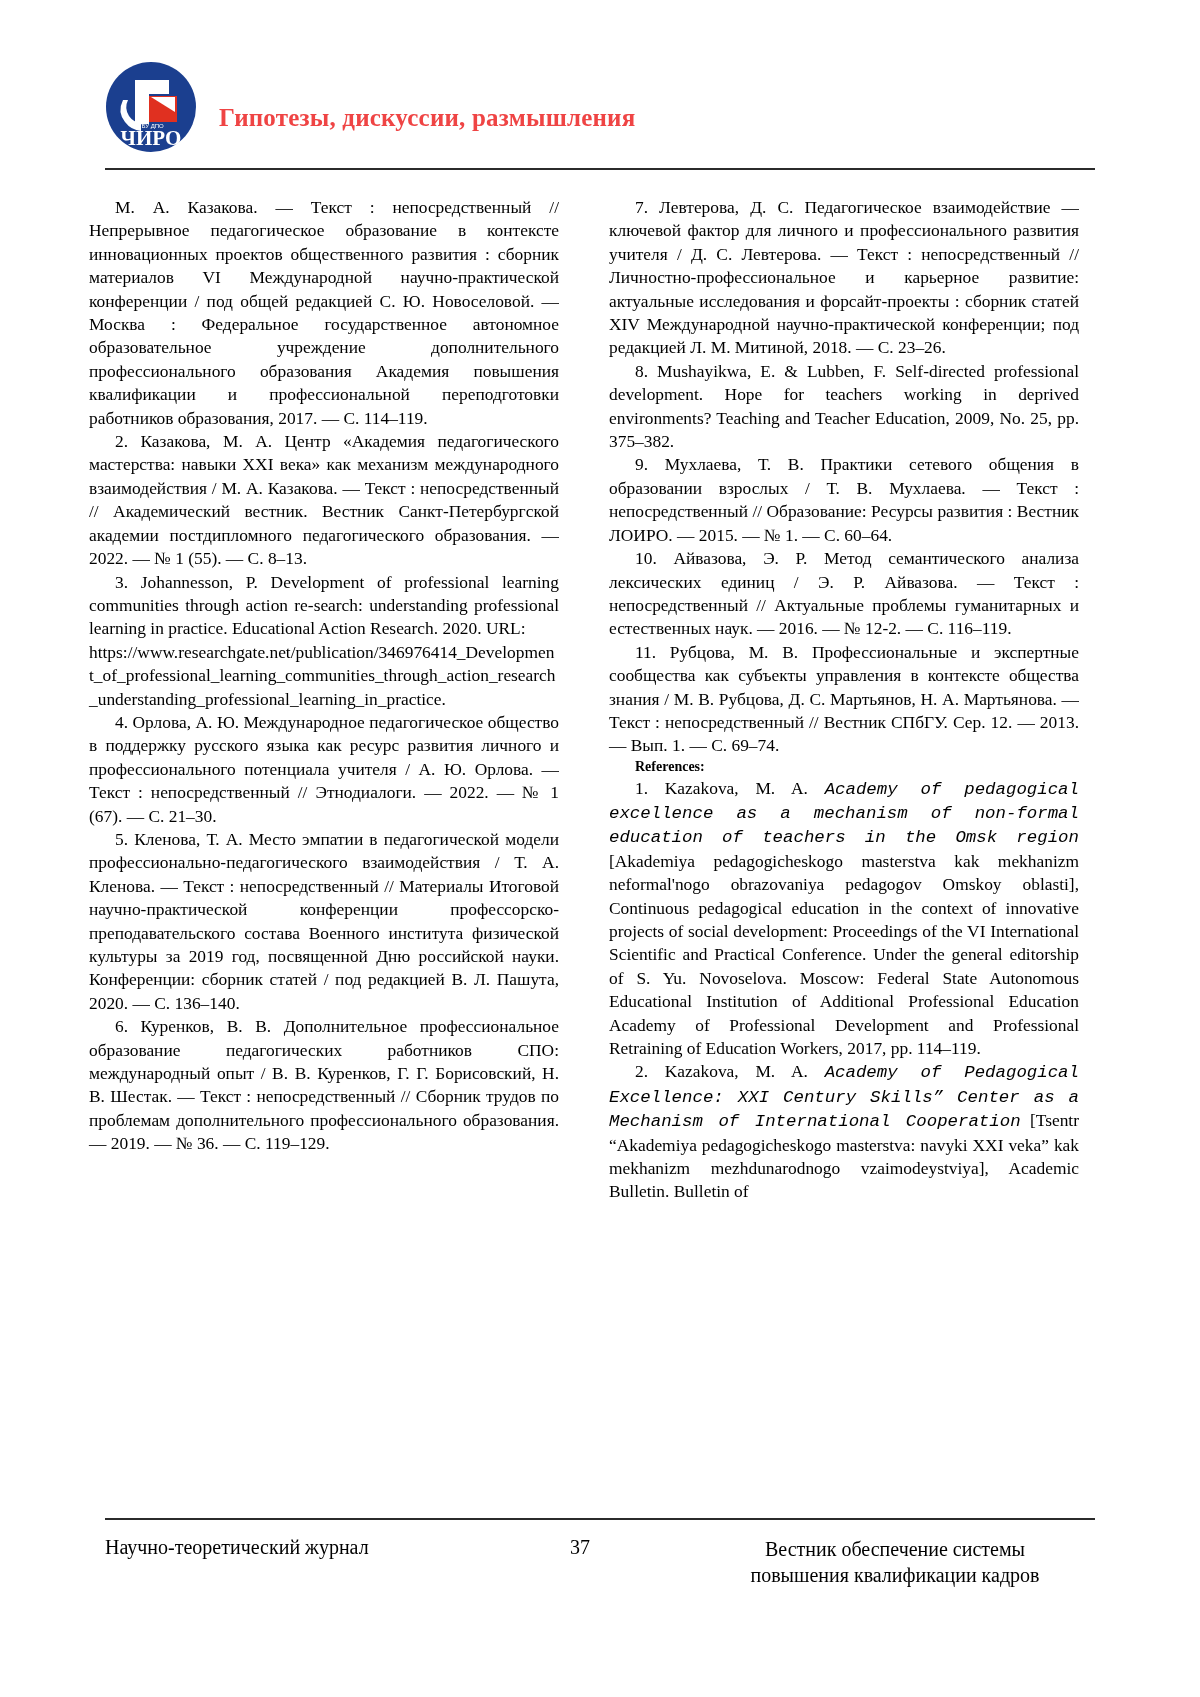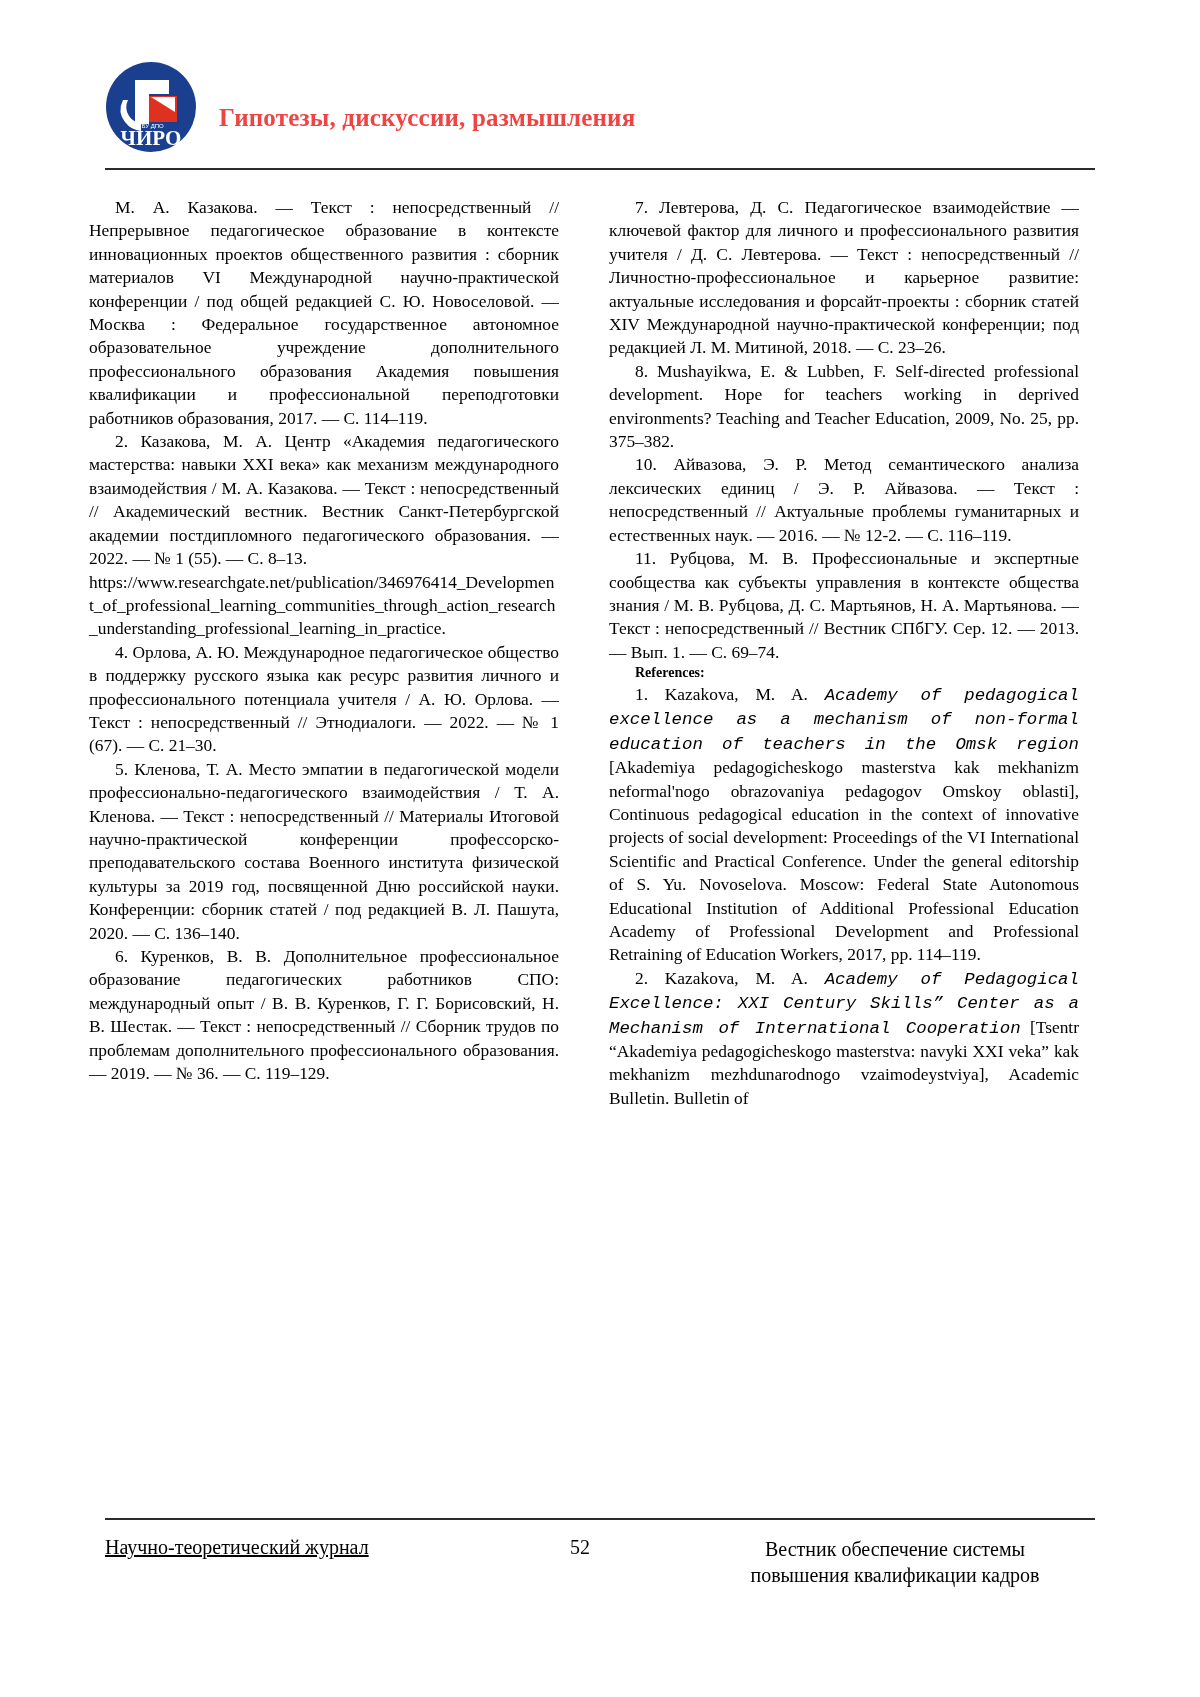--- a/index.html
+++ b/index.html
@@ -93,21 +93,21 @@
   .footer {
     position: absolute;
     left: 105px;
     top: 1536px;
     width: 990px;
     display: flex;
     align-items: flex-start;
     justify-content: space-between;
     font-size: 20px;
   }
-  .footer-left { width: 360px; text-align: left; text-decoration: underline; }
+  .footer-left { width: 360px; text-align: left; }
   .footer-center { width: 120px; text-align: center; }
   .footer-right { width: 400px; text-align: center; line-height: 1.32; }
 </style>
 </head>
 <body>
 
 <div class="page">
 
   <div class="header">
     <div class="logo">
@@ -124,48 +124,50 @@
     <div class="header-title">Гипотезы, дискуссии, размышления</div>
   </div>
 
   <div class="rule rule-top"></div>
 
   <div class="columns">
 
     <div class="col">
       <p>М. А. Казакова. — Текст : непосредственный // Непрерывное педагогическое образование в контексте инновационных проектов общественного развития : сборник материалов VI Международной научно-практической конференции / под общей редакцией С. Ю. Новоселовой. — Москва : Федеральное государственное автономное образовательное учреждение дополнительного профессионального образования Академия повышения квалификации и профессиональной переподготовки работников образования, 2017. — С. 114–119.</p>
       <p>2. Казакова, М. А. Центр «Академия педагогического мастерства: навыки XXI века» как механизм международного взаимодействия / М. А. Казакова. — Текст : непосредственный // Академический вестник. Вестник Санкт-Петербургской академии постдипломного педагогического образования. — 2022. — № 1 (55). — С. 8–13.</p>
+      <p>3. Johannesson, P. Development of professional learning communities through action re-search: understanding professional learning in practice. Educational Action Research. 2020. URL:</p>
       <p class="url">https://www.researchgate.net/publication/346976414_Development_of_professional_learning_communities_through_action_research_understanding_professional_learning_in_practice.</p>
       <p>4. Орлова, А. Ю. Международное педагогическое общество в поддержку русского языка как ресурс развития личного и профессионального потенциала учителя / А. Ю. Орлова. — Текст : непосредственный // Этнодиалоги. — 2022. — № 1 (67). — С. 21–30.</p>
       <p>5. Кленова, Т. А. Место эмпатии в педагогической модели профессионально-педагогического взаимодействия / Т. А. Кленова. — Текст : непосредственный // Материалы Итоговой научно-практической конференции профессорско-преподавательского состава Военного института физической культуры за 2019 год, посвященной Дню российской науки. Конференции: сборник статей / под редакцией В. Л. Пашута, 2020. — С. 136–140.</p>
       <p>6. Куренков, В. В. Дополнительное профессиональное образование педагогических работников СПО: международный опыт / В. В. Куренков, Г. Г. Борисовский, Н. В. Шестак. — Текст : непосредственный // Сборник трудов по проблемам дополнительного профессионального образования. — 2019. — № 36. — С. 119–129.</p>
     </div>
 
     <div class="col">
       <p>7. Левтерова, Д. С. Педагогическое взаимодействие — ключевой фактор для личного и профессионального развития учителя / Д. С. Левтерова. — Текст : непосредственный // Личностно-профессиональное и карьерное развитие: актуальные исследования и форсайт-проекты : сборник статей XIV Международной научно-практической конференции; под редакцией Л. М. Митиной, 2018. — С. 23–26.</p>
       <p>8. Mushayikwa, E. &amp; Lubben, F. Self-directed professional development. Hope for teachers working in deprived environments? Teaching and Teacher Education, 2009, No. 25, pp. 375–382.</p>
+      <p>9. Мухлаева, Т. В. Практики сетевого общения в образовании взрослых / Т. В. Мухлаева. — Текст : непосредственный // Образование: Ресурсы развития : Вестник ЛОИРО. — 2015. — № 1. — С. 60–64.</p>
       <p>10. Айвазова, Э. Р. Метод семантического анализа лексических единиц / Э. Р. Айвазова. — Текст : непосредственный // Актуальные проблемы гуманитарных и естественных наук. — 2016. — № 12-2. — С. 116–119.</p>
       <p>11. Рубцова, М. В. Профессиональные и экспертные сообщества как субъекты управления в контексте общества знания / М. В. Рубцова, Д. С. Мартьянов, Н. А. Мартьянова. — Текст : непосредственный // Вестник СПбГУ. Сер. 12. — 2013. — Вып. 1. — С. 69–74.</p>
 
       <p class="subhead">References:</p>
 
       <p>
         <span>1. Kazakova, M. A. </span><span class="it">Academy of pedagogical excellence as a mechanism of non-formal education of teachers in the Omsk region</span><span> [Akademiya pedagogicheskogo masterstva kak mekhanizm neformal'nogo obrazovaniya pedagogov Omskoy oblasti], Continuous pedagogical education in the context of innovative projects of social development: Proceedings of the VI International Scientific and Practical Conference. Under the general editorship of S. Yu. Novoselova. Moscow: Federal State Autonomous Educational Institution of Additional Professional Education Academy of Professional Development and Professional Retraining of Education Workers, 2017, pp. 114–119.</span>
       </p>
       <p>
         <span>2. Kazakova, M. A. </span><span class="it">Academy of Pedagogical Excellence: XXI Century Skills” Center as a Mechanism of International Cooperation</span><span> [Tsentr “Akademiya pedagogicheskogo masterstva: navyki XXI veka” kak mekhanizm mezhdunarodnogo vzaimodeystviya], Academic Bulletin. Bulletin of</span>
       </p>
     </div>
 
   </div>
 
   <div class="rule rule-bottom"></div>
 
   <div class="footer">
     <div class="footer-left">Научно-теоретический журнал</div>
-    <div class="footer-center">52</div>
+    <div class="footer-center">37</div>
     <div class="footer-right">
       <div>Вестник обеспечение системы</div>
       <div>повышения квалификации кадров</div>
     </div>
   </div>
 
 </div>
 
 </body></html>

